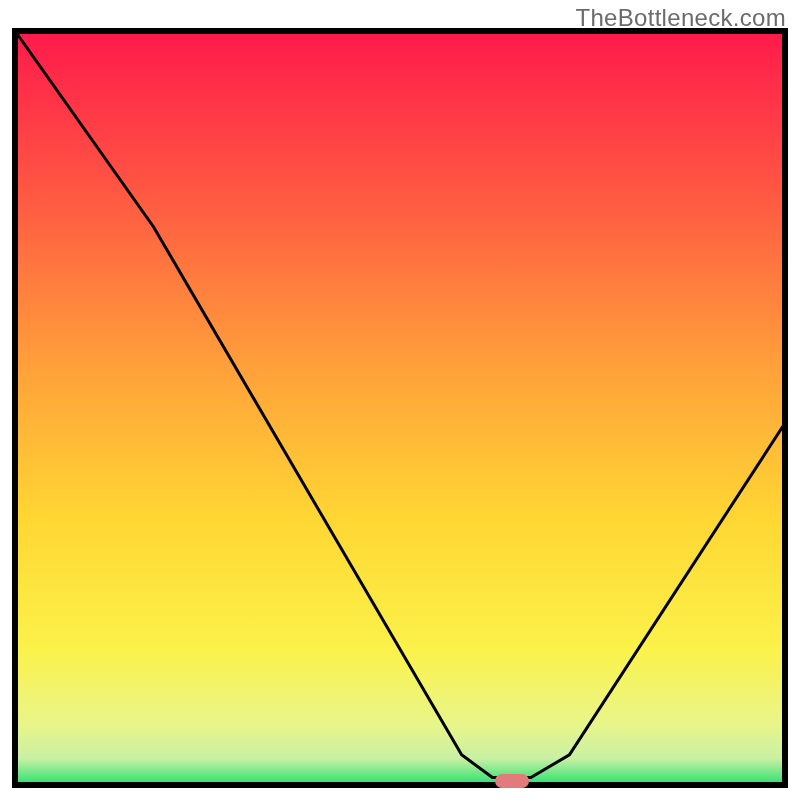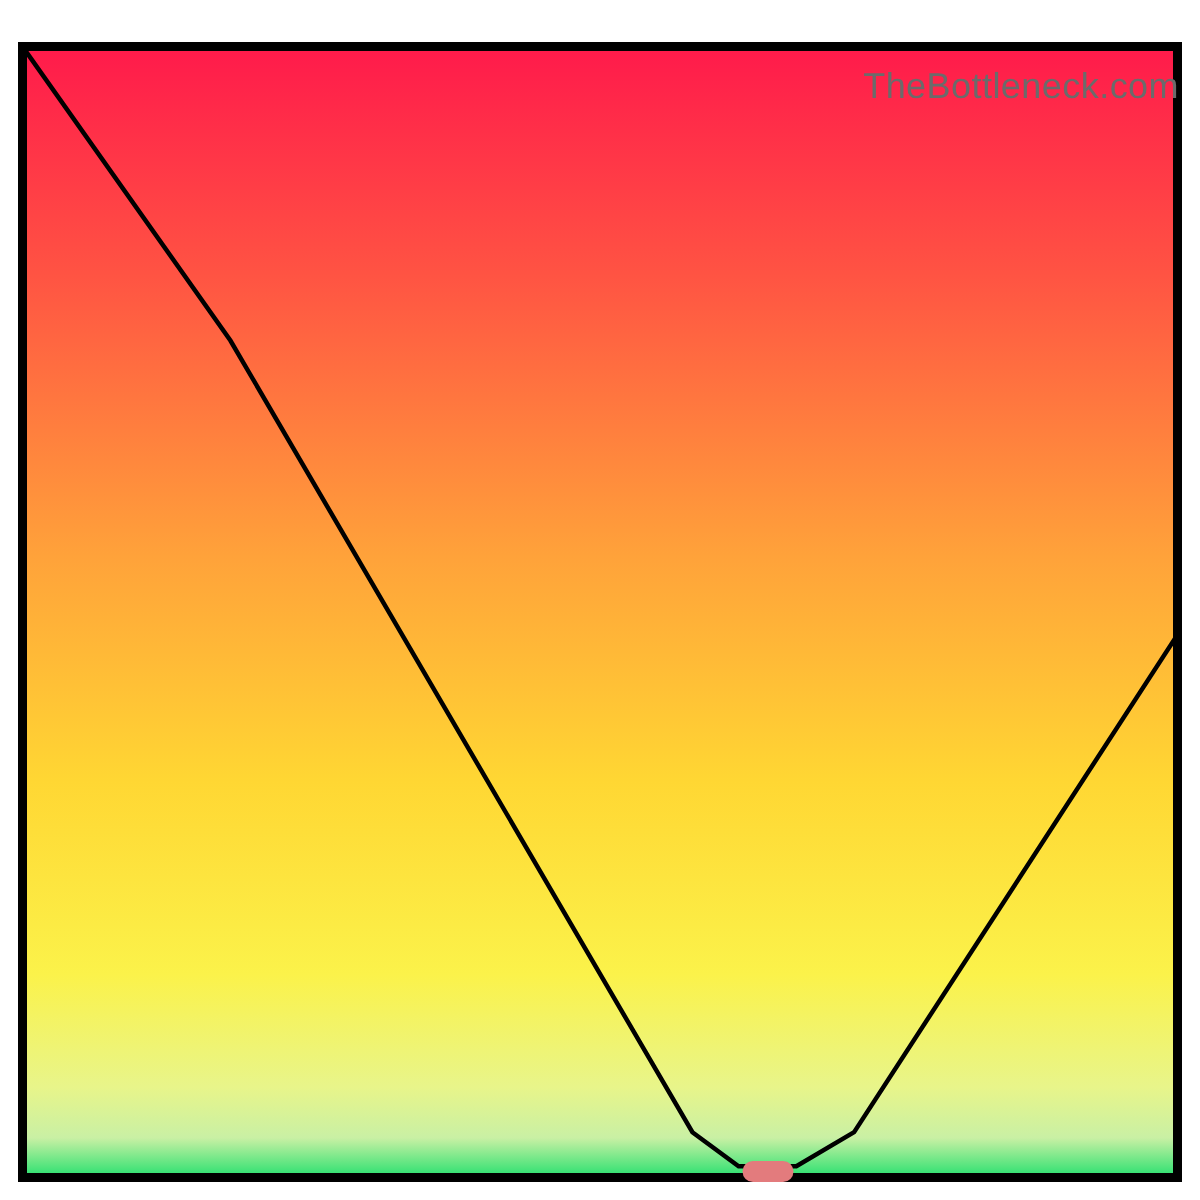--- a/index.html
+++ b/index.html
@@ -18,21 +18,20 @@
   .watermark {
     position: absolute;
     top: 4px;
     right: 14px;
     color: #6b6b6b;
     font-family: Arial, Helvetica, sans-serif;
     font-size: 24px;
     font-weight: 400;
     letter-spacing: 0.3px;
     z-index: 10;
-    margin-top: 40px;
   }
   .plot {
     position: absolute;
     top: 28px;
     left: 12px;
     width: 776px;
     height: 760px;
   }
   .plot svg {
     display: block;

